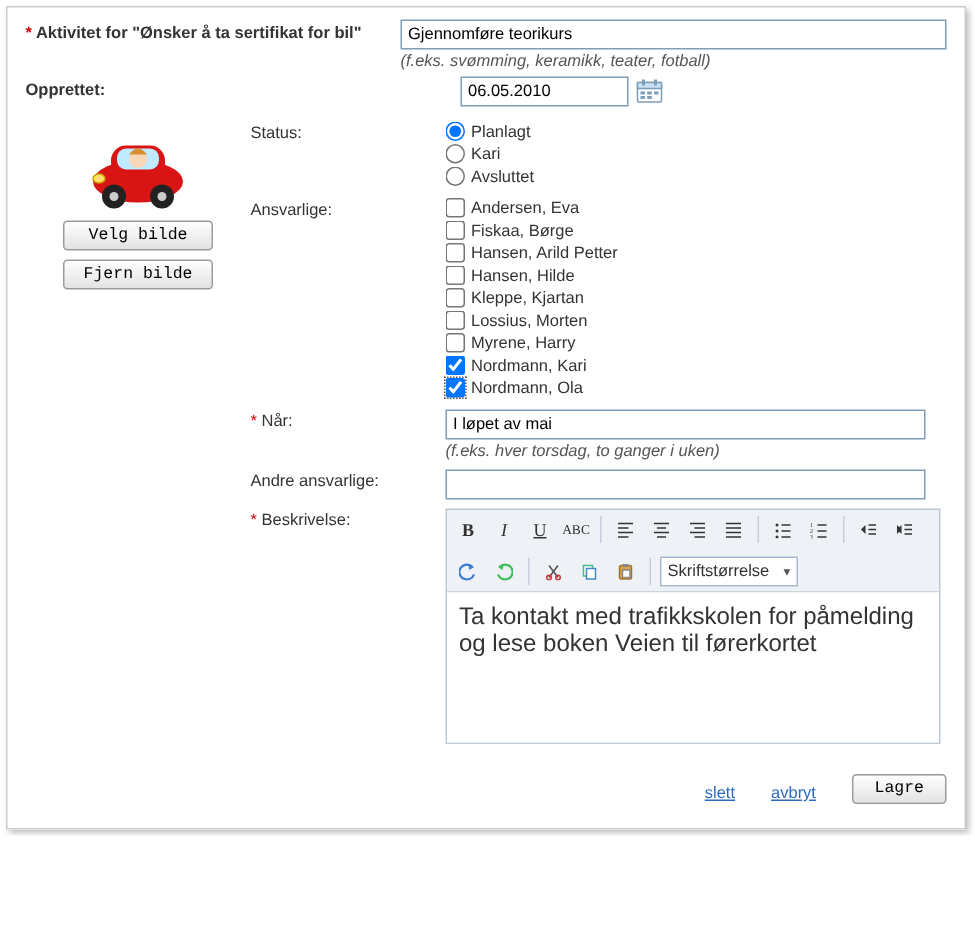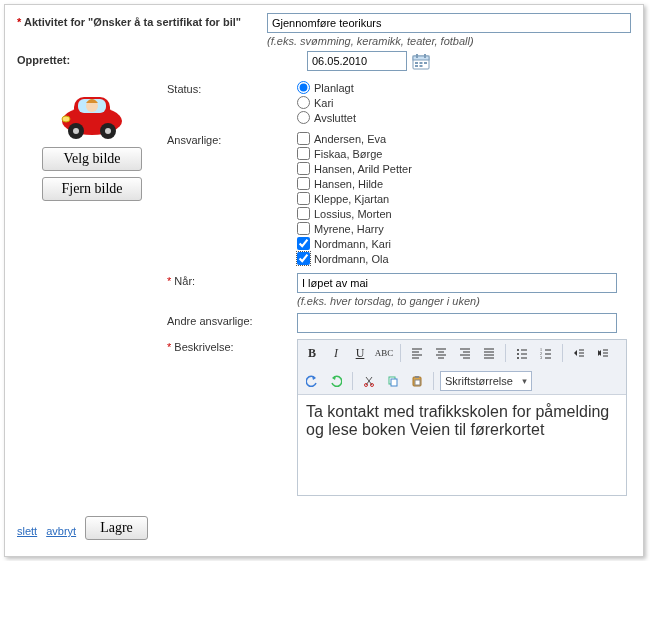--- a/index.html
+++ b/index.html
@@ -34,21 +34,21 @@
   .req { color: #c00; }
   input[type=text].wide {
     width: 364px;
     border: 1px solid #7e9db9;
     height: 20px;
     padding: 1px 4px;
     font-family: inherit;
     font-size: 11px;
   }
   input[type=text].date {
-    width: 100px;
+    width: 112px;
     border: 1px solid #7e9db9;
     height: 20px;
     padding: 1px 4px;
     font-family: inherit;
     font-size: 11px;
   }
   input[type=text].full {
     width: 320px;
     border: 1px solid #7e9db9;
     height: 20px;
@@ -80,22 +80,22 @@
     flex: 1;
   }
   .car-svg { margin: 0 auto 6px auto; display:block; }
   .btn {
     display: inline-block;
     min-width: 100px;
     border: 1px solid #9a9a9a;
     background: linear-gradient(#fefefe,#e3e3e3);
     border-radius: 3px;
     padding: 3px 10px;
-    font-family: Liberation Serif, serif;
-    font-size: 14px;
+    font-family: Liberation Mono, monospace;
+    font-size: 11px;
     cursor: pointer;
     margin-bottom: 6px;
   }
   .btn-small {
     min-width: 60px;
     padding: 3px 14px;
   }
   .form-row {
     display: flex;
     align-items: flex-start;
@@ -165,22 +165,23 @@
     color: #555;
   }
   .editor-body {
     min-height: 100px;
     padding: 8px;
     font-size: 16px;
     background: #fff;
   }
   .footer {
     display: flex;
+    justify-content: flex-end;
     align-items: center;
-    gap: 9px;
+    gap: 24px;
     margin-top: 14px;
   }
   .link {
     color: #2a6bbf;
     text-decoration: underline;
     cursor: pointer;
     font-size: 11px;
   }
   .icon-svg { display:block; }
 </style>

